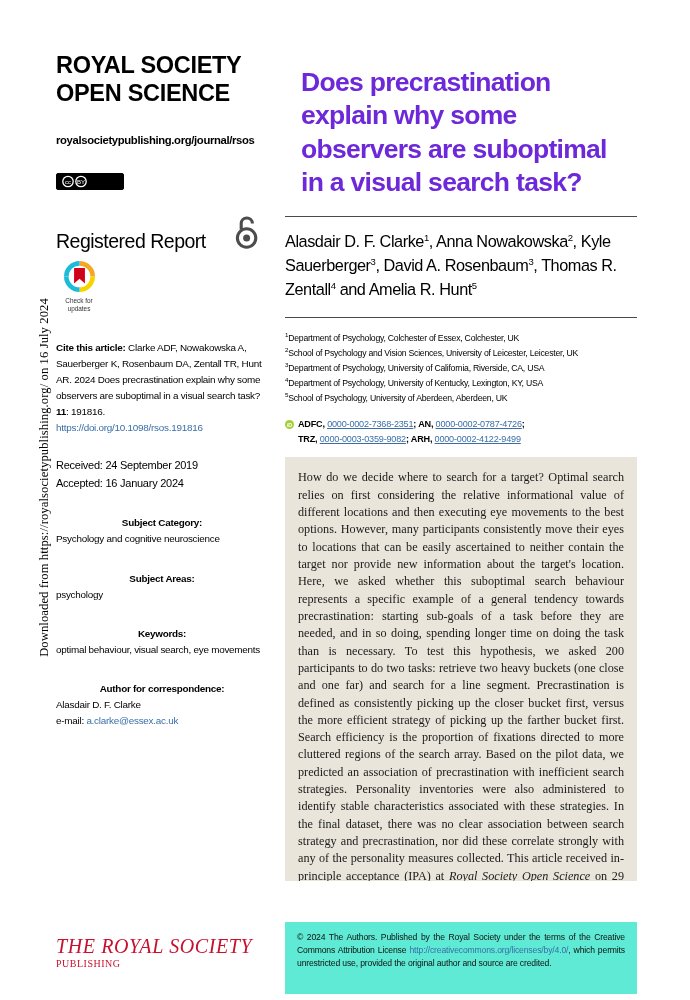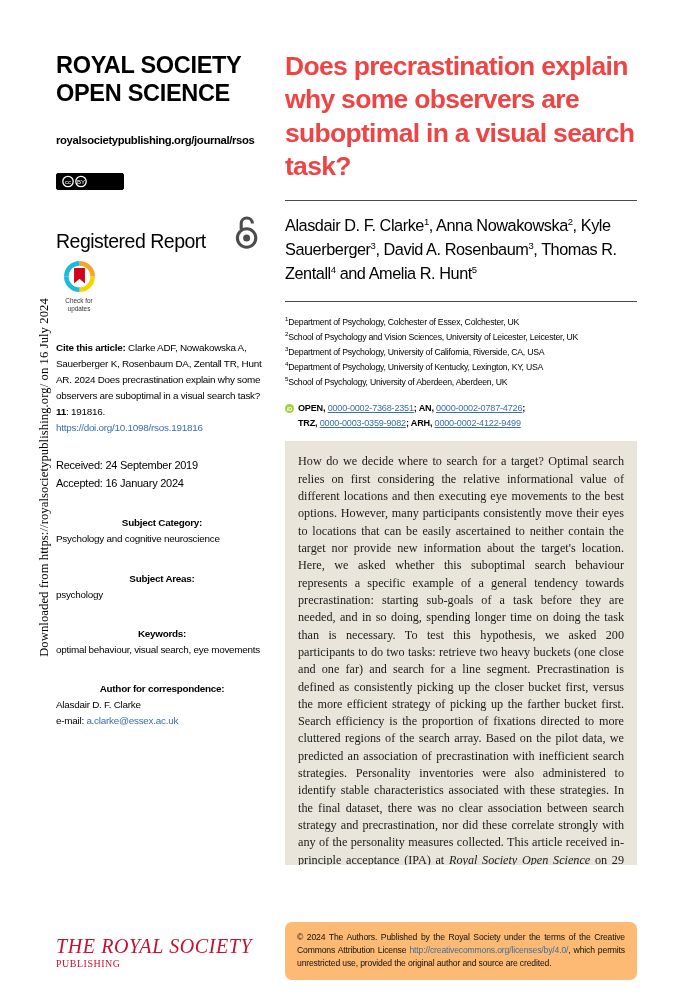--- a/index.html
+++ b/index.html
@@ -177,22 +177,22 @@
     left: 285px;
     top: 50px;
     width: 352px;
   }
 
   .paper-title {
     font-family: "Liberation Sans", sans-serif;
     font-size: 26.5px;
     line-height: 1.26;
     letter-spacing: -0.7px;
-    color: #ef4444;
-    margin: 0;
+    color: #6d28d9;
+    margin: 16px;
   }
 
   .rule {
     border: 0;
     border-top: 1.6px solid #4a4a4a;
     margin: 16px 0 0 0;
     height: 0;
   }
 
   .authors {
@@ -244,30 +244,29 @@
     overflow: hidden;
     box-sizing: border-box;
   }
   .abstract-box em { font-style: italic; }
 
   .copyright-box {
     position: absolute;
     left: 285px;
     top: 922px;
     width: 352px;
-    background: #fdba74;
-    padding: 9px 12px 10px 12px;
+    background: #5eead4;
+    padding: 9px 12px 24px 12px;
     box-sizing: border-box;
     font-family: "Liberation Sans", sans-serif;
     font-size: 8.6px;
     line-height: 1.52;
     letter-spacing: -0.15px;
     text-align: justify;
     color: #111;
-    border-radius: 7px;
   }
   .cc-link { color: #3a6ea8; text-decoration: none; }
 </style>
 </head>
 <body>
 
 <div class="page">
 
   <div class="download-stamp">Downloaded from https://royalsocietypublishing.org/ on 16 July 2024</div>
 
@@ -371,21 +370,21 @@
         <div><sup>5</sup><span>School of Psychology, University of Aberdeen, Aberdeen, UK</span></div>
       </div>
 
     <div class="orcid-block">
       <span class="orcid-icon">
         <svg width="9" height="9" viewBox="0 0 16 16" xmlns="http://www.w3.org/2000/svg" aria-hidden="true">
           <circle cx="8" cy="8" r="8" fill="#a6ce39"></circle>
           <text x="8" y="11.6" font-family="Liberation Sans, sans-serif" font-size="9.5" font-weight="bold" fill="#fff" text-anchor="middle">iD</text>
         </svg>
       </span>
-      <span class="orcid-ids"><span>OPEN, </span><a class="orcid-num" href="#">0000-0002-7368-2351</a>; <span>AN, </span><a class="orcid-num" href="#">0000-0002-0787-4726</a>;<br><span>TRZ, </span><a class="orcid-num" href="#">0000-0003-0359-9082</a>; <span>ARH, </span><a class="orcid-num" href="#">0000-0002-4122-9499</a></span>
+      <span class="orcid-ids"><span>ADFC, </span><a class="orcid-num" href="#">0000-0002-7368-2351</a>; <span>AN, </span><a class="orcid-num" href="#">0000-0002-0787-4726</a>;<br><span>TRZ, </span><a class="orcid-num" href="#">0000-0003-0359-9082</a>; <span>ARH, </span><a class="orcid-num" href="#">0000-0002-4122-9499</a></span>
     </div>
 
     <div class="abstract-box"><span>How do we decide where to search for a target? Optimal search relies on first considering the relative informational value of different locations and then executing eye movements to the best options. However, many participants consistently move their eyes to locations that can be easily ascertained to neither contain the target nor provide new information about the target's location. Here, we asked whether this suboptimal search behaviour represents a specific example of a general tendency towards precrastination: starting sub-goals of a task before they are needed, and in so doing, spending longer time on doing the task than is necessary. To test this hypothesis, we asked 200 participants to do two tasks: retrieve two heavy buckets (one close and one far) and search for a line segment. Precrastination is defined as consistently picking up the closer bucket first, versus the more efficient strategy of picking up the farther bucket first. Search efficiency is the proportion of fixations directed to more cluttered regions of the search array. Based on the pilot data, we predicted an association of precrastination with inefficient search strategies. Personality inventories were also administered to identify stable characteristics associated with these strategies. In the final dataset, there was no clear association between search strategy and precrastination, nor did these correlate strongly with any of the personality measures collected. This article received in-principle acceptance (IPA) at </span><em>Royal Society Open Science</em><span> on 29 January 2020. The accepted Stage 1 version</span></div>
 
   </div>
 
   <div class="copyright-box"><span>© 2024 The Authors. Published by the Royal Society under the terms of the Creative Commons Attribution License </span><a class="cc-link" href="#">http://creativecommons.org/licenses/by/4.0/</a><span>, which permits unrestricted use, provided the original author and source are credited.</span></div>
 
 </div>
 

